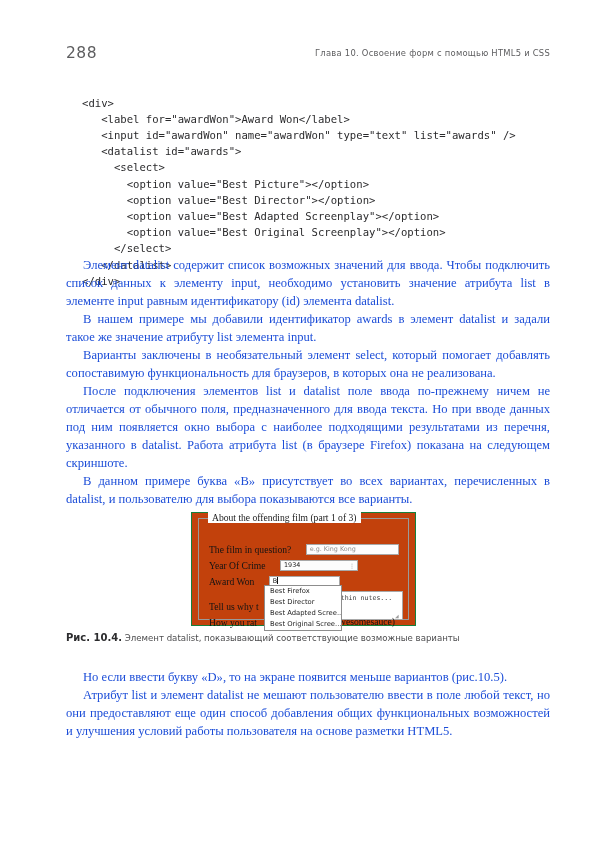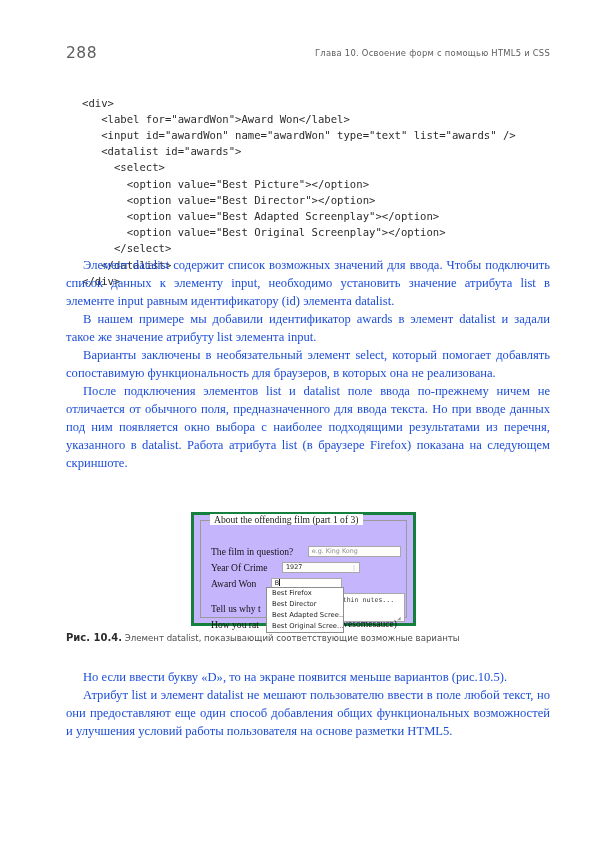--- a/index.html
+++ b/index.html
@@ -86,22 +86,22 @@
   .figure-wrap {
     position: absolute;
     left: 183px;
     top: 512px;
     width: 225px;
     height: 114px;
   }
   .shotframe {
     position: absolute;
     inset: 0;
-    background: #c4b5fd;
-    border: 3px solid #15803d;
+    background: #c2410c;
+    border: 1px solid #15803d;
     box-sizing: border-box;
   }
   .fieldset {
     position: absolute;
     left: 6px;
     top: 5px;
     right: 6px;
     bottom: 5px;
     border: 1px solid #9a9a9a;
     box-sizing: border-box;
@@ -271,36 +271,37 @@
        &lt;option value="Best Original Screenplay"&gt;&lt;/option&gt;
      &lt;/select&gt;
    &lt;/datalist&gt;
 &lt;/div&gt;</pre>
 
   <div class="bodytext block-a">
     <p>Элемент datalist содержит список возможных значений для ввода. Чтобы подключить список данных к элементу input, необходимо установить значение атрибута list в элементе input равным идентификатору (id) элемента datalist.</p>
     <p>В нашем примере мы добавили идентификатор awards в элемент datalist и задали такое же значение атрибуту list элемента input.</p>
     <p>Варианты заключены в необязательный элемент select, который помогает добавлять сопоставимую функциональность для браузеров, в которых она не реализована.</p>
     <p>После подключения элементов list и datalist поле ввода по-прежнему ничем не отличается от обычного поля, предназначенного для ввода текста. Но при вводе данных под ним появляется окно выбора с наиболее подходящими результатами из перечня, указанного в datalist. Работа атрибута list (в браузере Firefox) показана на следующем скриншоте.</p>
+    <p>В данном примере буква «B» присутствует во всех вариантах, перечисленных в datalist, и пользователю для выбора показываются все варианты.</p>
   </div>
 
   <div class="figure-wrap">
     <div class="shotframe">
       <div class="fieldset">
         <div class="legend">About the offending film (part 1 of 3)</div>
 
         <div class="frow row1">
           <span class="flabel">The film in question?</span>
           <span class="ctrl input-film">e.g. King Kong</span>
         </div>
 
         <div class="frow row2">
           <span class="flabel">Year Of Crime</span>
           <span class="ctrl input-year filled">
-            <span>1927</span>
+            <span>1934</span>
             <span class="spin">⋮</span>
           </span>
         </div>
 
         <div class="frow row3">
           <span class="flabel">Award Won</span>
           <span class="ctrl input-award filled"><span>B</span><span class="caret"></span></span>
         </div>
 
         <div class="textarea">

